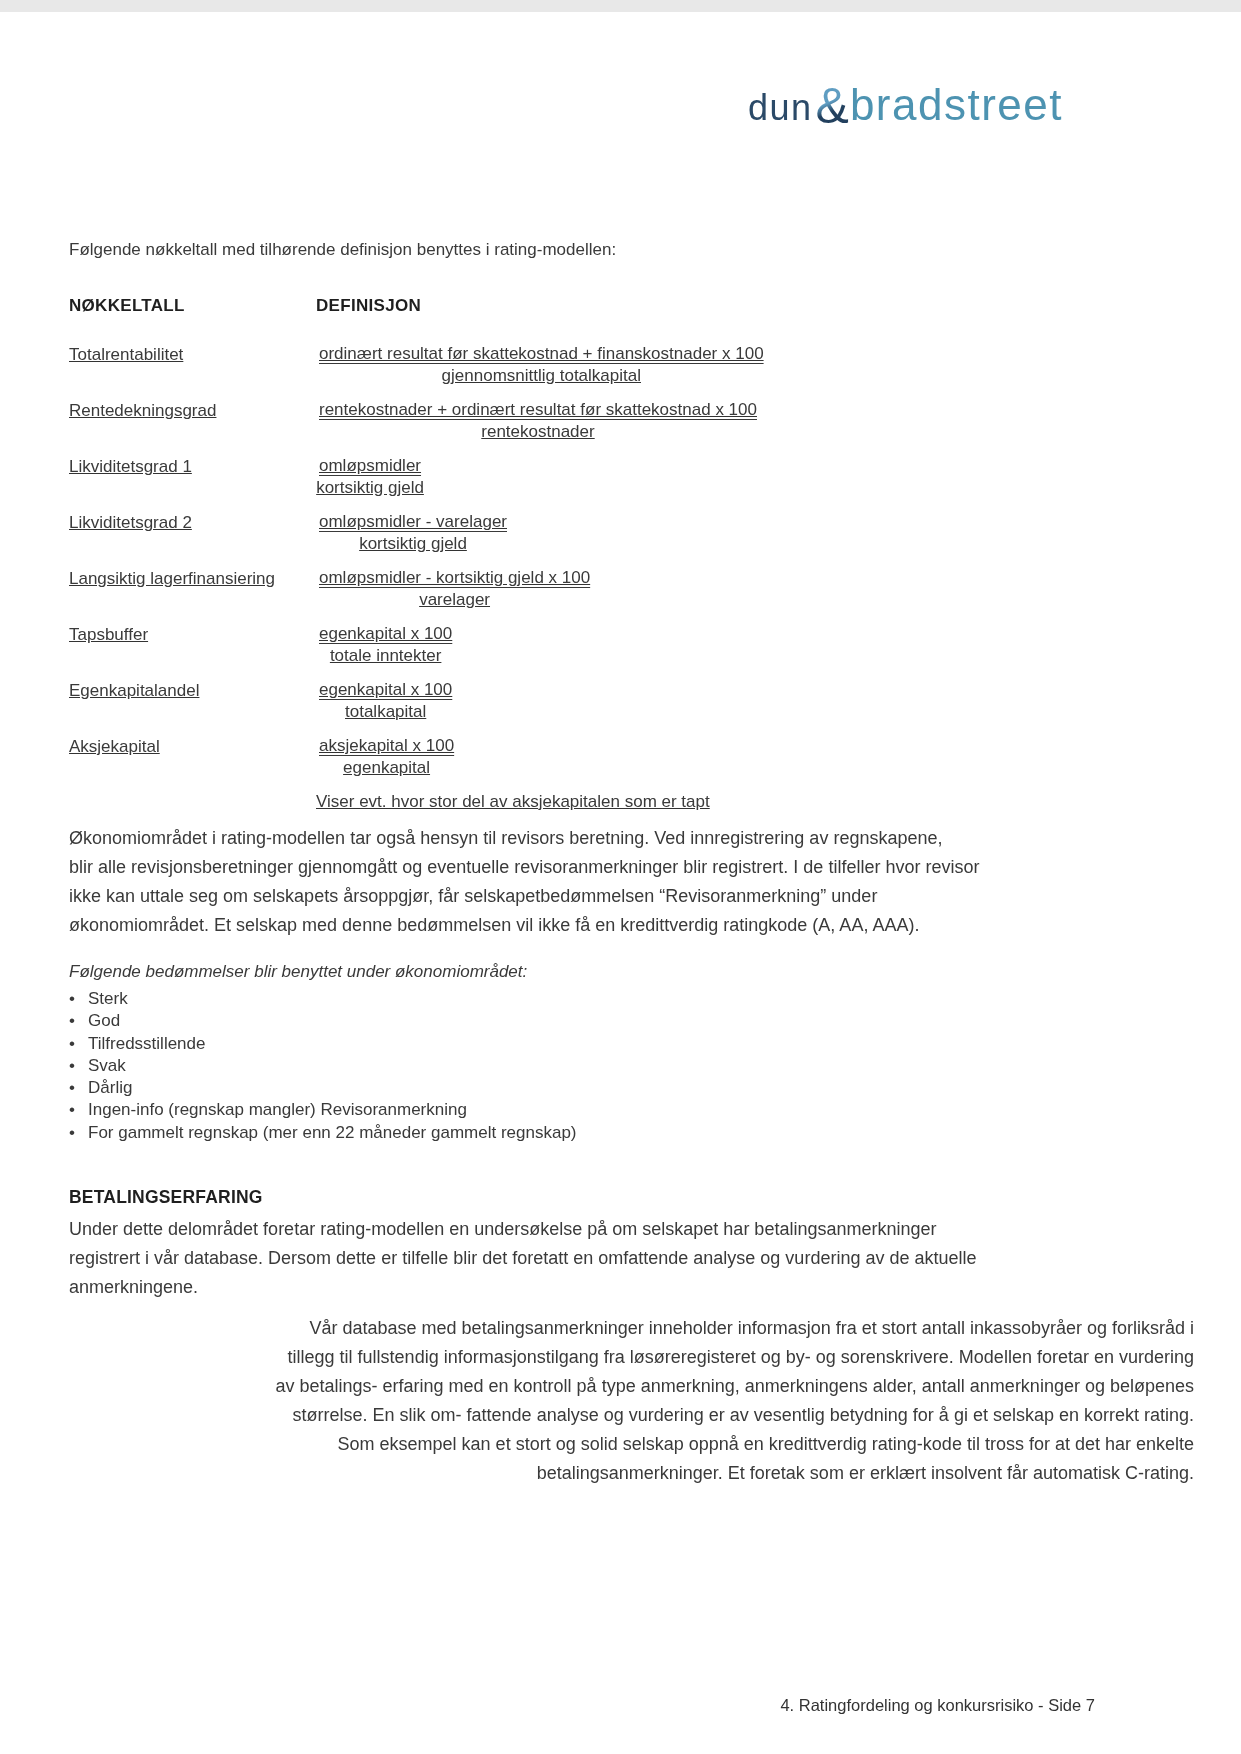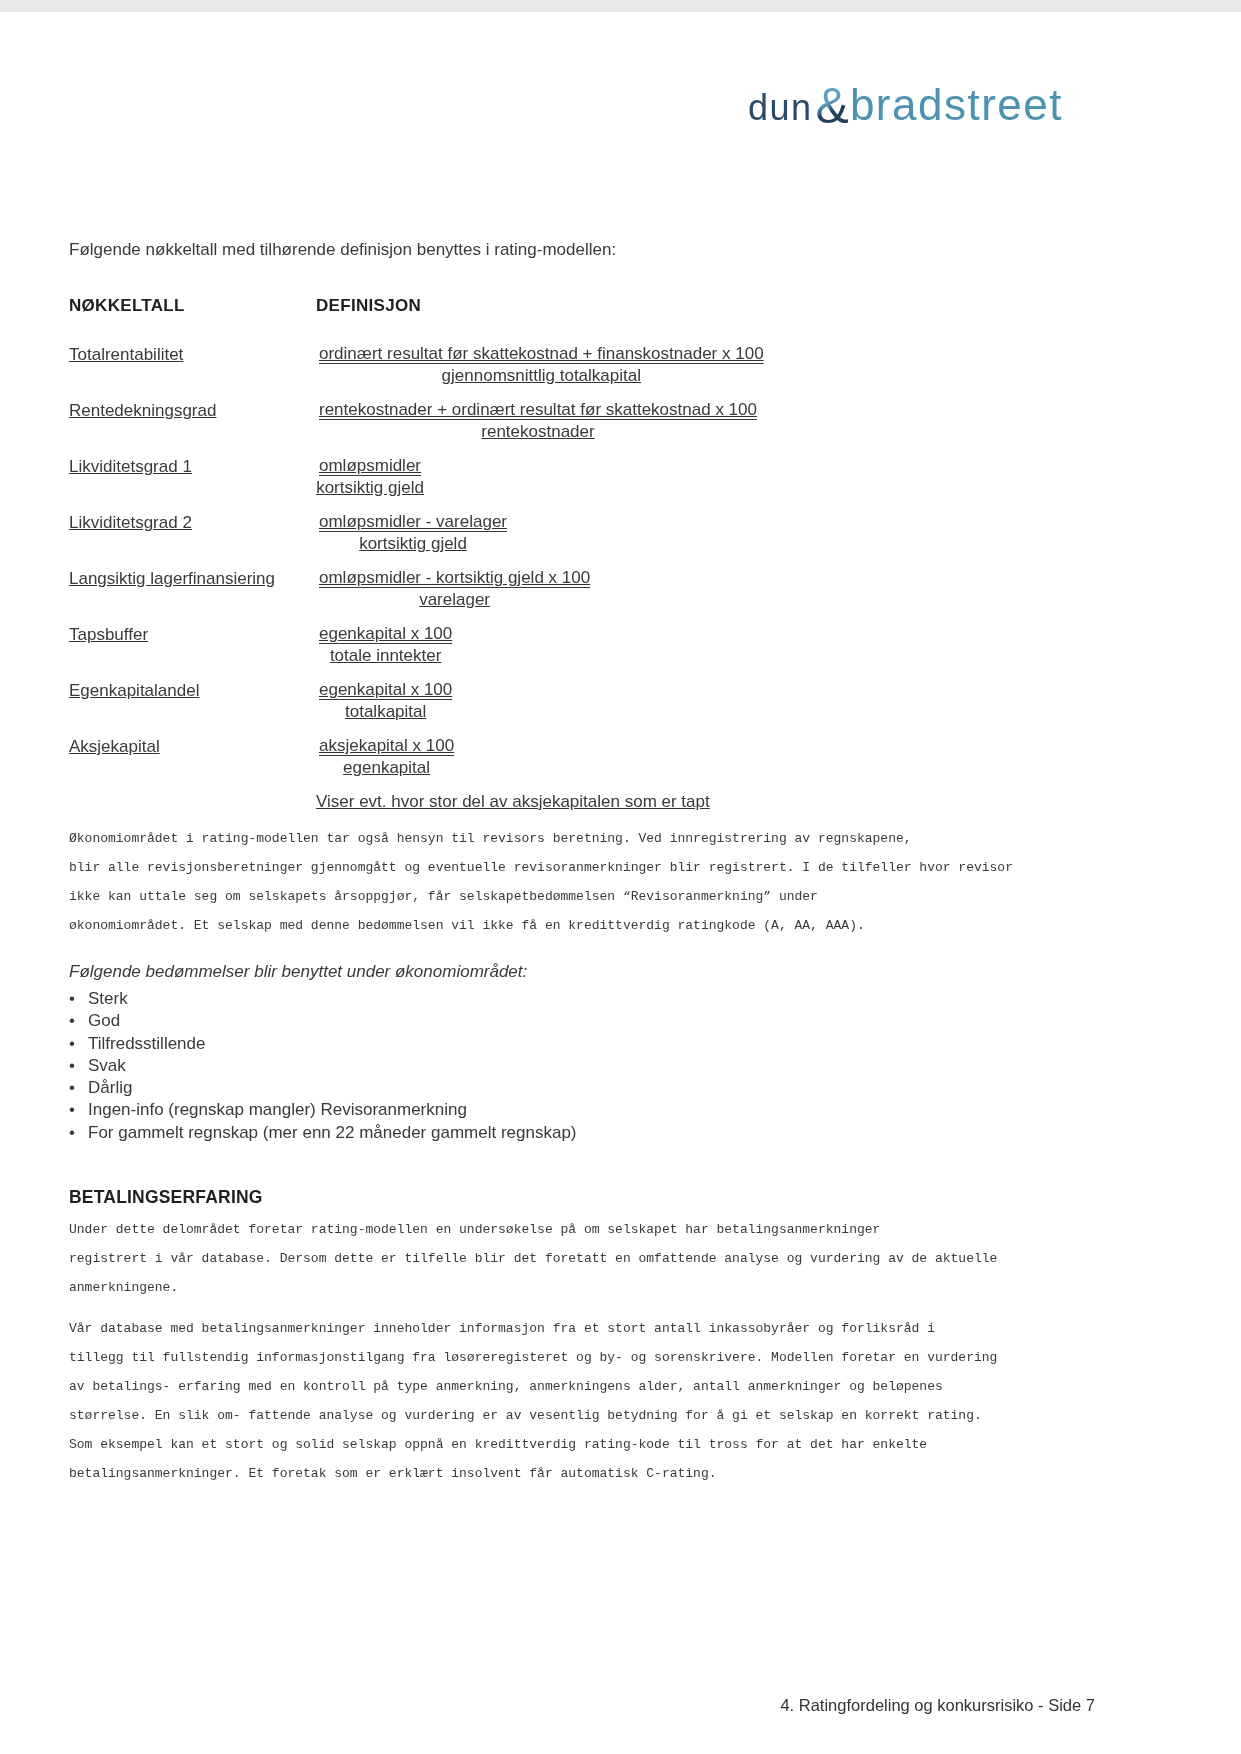--- a/index.html
+++ b/index.html
@@ -29,22 +29,22 @@
     -webkit-background-clip:text;
     background-clip:text;
     -webkit-text-fill-color:transparent;
   }
   .logo .bradstreet{
     font-size:44px;font-weight:400;letter-spacing:1.5px;color:#4d93b1;
   }
   
   .abs{position:absolute;left:69px;}
   .body-text{
-    font-size:13px;line-height:29px;color:#3a3a3a;
-    width:1125px;white-space:pre-line;font-family:Liberation Mono, monospace;
+    font-size:18px;line-height:29px;color:#3a3a3a;
+    width:1125px;white-space:pre-line;
   }
   .intro{top:228px;font-size:17px;color:#3a3a3a;}
   
   .tbl-head{top:284px;display:flex;}
   .tbl-head .c1{width:247px;font-weight:700;font-size:17px;color:#1f1f1f;letter-spacing:.3px;}
   .tbl-head .c2{font-weight:700;font-size:17px;color:#1f1f1f;letter-spacing:.3px;}
   .tbl{top:331px;text-decoration:underline;}
   .tbl-row{display:flex;margin-bottom:12px;min-height:44px;}
   .tbl-row .label{width:247px;font-size:17px;color:#3a3a3a;line-height:22px;padding-top:1px;}
   .fraction{
@@ -68,21 +68,21 @@
   .assess-list{top:976px;list-style:none;margin:0;padding:0;}
   .assess-list li{
     font-size:17px;line-height:22.3px;color:#3a3a3a;
     padding-left:19px;position:relative;
   }
   .assess-list li .bullet{
     position:absolute;left:0;top:0;
   }
   .bet-heading{top:1175px;font-weight:700;font-size:17.5px;color:#1f1f1f;letter-spacing:.2px;}
   .para-bet1{top:1203px;}
-  .para-bet2{top:1302px;}
+  .para-bet2{top:1302px;text-align:right;}
   
   .footer{
     position:absolute;top:1684px;right:146px;
     font-size:16.5px;color:#333;
   }
 </style>
 </head>
 <body>
 
 <div class="page">

